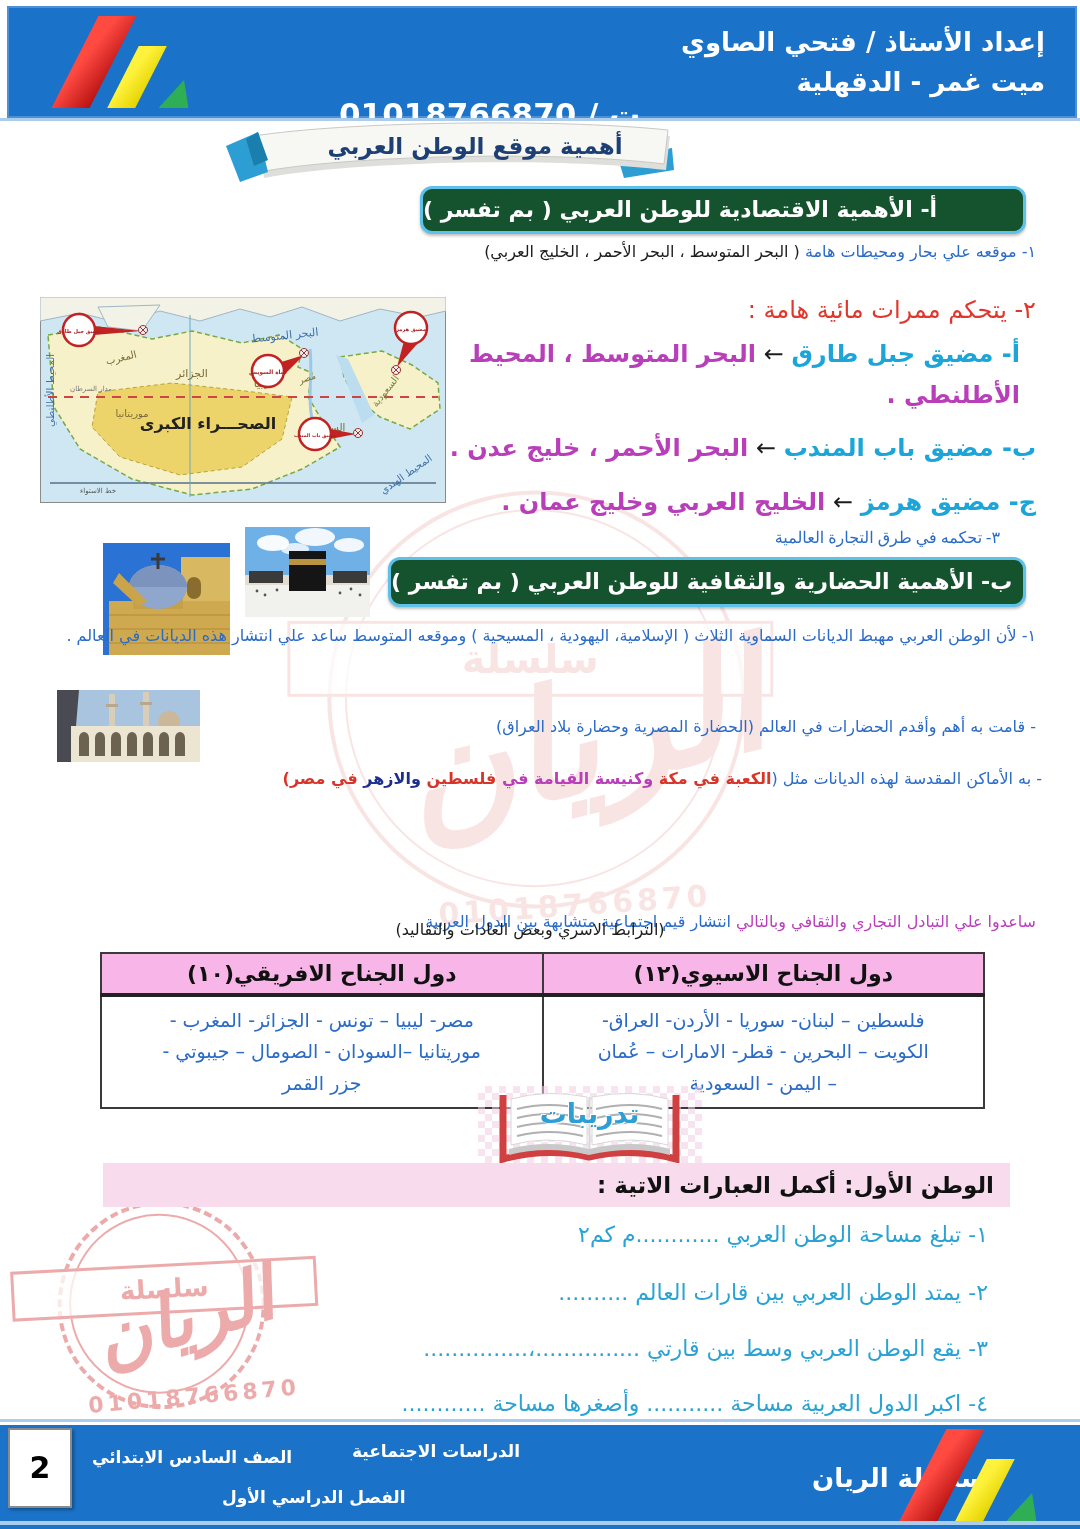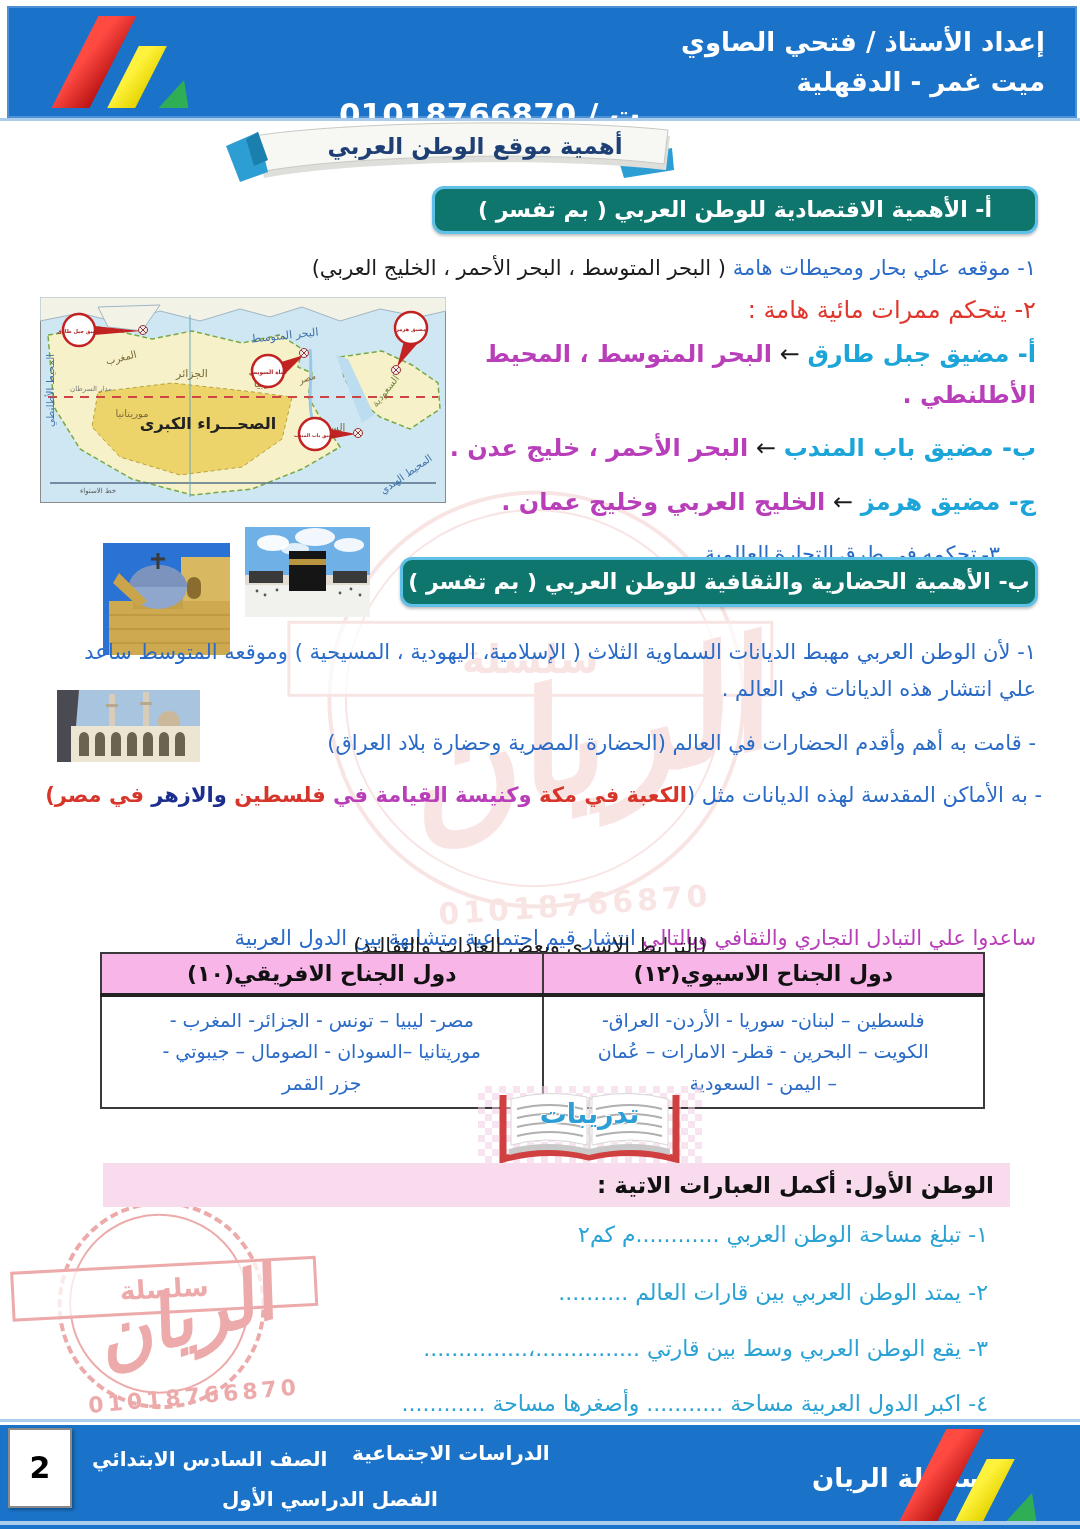--- a/index.html
+++ b/index.html
@@ -18,32 +18,32 @@
   
   .logo .red{position:absolute;left:18px;top:0;width:38px;height:92px;
     background:linear-gradient(105deg,#ff4a42 30%,#b81212);transform:skewX(-27deg);}
   .logo .yellow{position:absolute;left:66px;top:30px;width:28px;height:62px;
     background:linear-gradient(105deg,#fff23c 30%,#e3d300);transform:skewX(-27deg);}
   .logo .green{position:absolute;left:106px;top:64px;width:30px;height:28px;background:#2fae55;
     clip-path:polygon(55% 0,100% 100%,0 100%);transform:skewX(-18deg);}
 
   .ribbon-title{color:#1d3f73;font-weight:bold;font-size:23px;text-align:center;}
 
-  .sec-head{background:#0f766e;border:3px solid #5fc0e8;border-radius:12px;color:#fff;
-    font-weight:bold;font-size:22px;text-align:center;box-shadow:0 2px 3px rgba(0,0,0,.25);margin-left:12px;}
+  .sec-head{background:#14532d;border:3px solid #5fc0e8;border-radius:12px;color:#fff;
+    font-weight:bold;font-size:22px;text-align:left;box-shadow:0 2px 3px rgba(0,0,0,.25);}
   .sec-head .in{line-height:42px;}
 
   .t-blue{color:#2a6bc8;}
   .t-cyan{color:#1ba5d8;font-weight:bold;}
   .t-mag{color:#b93eb9;font-weight:bold;}
   .t-red{color:#e0362b;}
   .t-redb{color:#d8352a;font-weight:bold;}
   .t-navy{color:#1c2f8f;font-weight:bold;}
   .t-black{color:#1c1c1c;}
-  .fs23{font-size:21px;line-height:1.75;margin-top:12px;}
+  .fs23{font-size:16px;line-height:1.75;}
   .fs25{font-size:24px;line-height:1.7;}
 
   
   table.countries{border-collapse:collapse;width:885px;direction:rtl;}
   table.countries th{background:#f8b5e8;color:#111;font-weight:bold;font-size:22px;
     border:2px solid #3a3a3a;border-bottom:4px solid #222;padding:7px 19px;text-align:center;}
   table.countries td{border:2px solid #3a3a3a;color:#2a6bc8;font-size:19px;
     padding:8px 18px;text-align:center;vertical-align:top;}
   table.countries td div{line-height:1.65;}
 
@@ -60,21 +60,21 @@
 
   
   .stamp{color:#e06666;pointer-events:none;}
   .stamp .ring{position:absolute;border:4px solid currentColor;border-radius:50%;}
   .stamp .ring2{position:absolute;border:2px solid currentColor;border-radius:50%;}
   .stamp .banner{position:absolute;border:3px solid currentColor;background:rgba(255,255,255,.75);
     font-weight:bold;text-align:center;}
   .stamp .big{position:absolute;font-weight:bold;font-style:italic;}
   .stamp .ph{position:absolute;font-weight:bold;letter-spacing:4px;}
 
-  .ftr-txt{color:#fff;font-weight:bold;font-size:20px;white-space:nowrap;}
+  .ftr-txt{color:#fff;font-weight:bold;font-size:17px;white-space:nowrap;}
   .pagebox{background:#fff;border:2px solid #8a8a8a;color:#000;font-weight:bold;font-size:30px;
     text-align:center;box-shadow:2px 2px 3px rgba(0,0,0,.3);}
 </style>
 </head>
 <body>
 
 <div class="page">
 
   <div class="abs stamp" style="left:320px;top:470px;width:440px;height:480px;opacity:.17;transform:rotate(-14deg);">
     <div class="ring" style="left:10px;top:20px;width:410px;height:410px;"></div>
@@ -180,21 +180,21 @@
     <g>
       <polygon points="290,132 290,142 316,137" fill="#c22222"></polygon>
       <circle cx="318" cy="136" r="4.5" fill="#eee" stroke="#993333"></circle>
         <line x1="315" y1="133" x2="321" y2="139" stroke="#993333"></line>
         <line x1="321" y1="133" x2="315" y2="139" stroke="#993333"></line>
       <circle cx="275" cy="137" r="16" fill="#fff" stroke="#c22222" stroke-width="2.5"></circle>
       <text x="275" y="140" font-size="4.8" fill="#a22" font-weight="bold" text-anchor="middle">مضيق باب المندب</text>
     </g>
   </svg>
 
-  <div class="abs rtl fs25" style="right:44px;top:334px;width:590px;padding-left:12px;">
+  <div class="abs rtl fs25" style="right:60px;top:334px;width:590px;padding-left:12px;">
     <span class="t-cyan">أ- مضيق جبل طارق</span>
     <span class="t-black">←</span>
     <span class="t-mag">البحر المتوسط ، المحيط الأطلنطي .</span>
   </div>
   <div class="abs rtl fs25" style="right:44px;top:428px;width:660px;">
     <span class="t-cyan">ب- مضيق باب المندب</span>
     <span class="t-black">←</span>
     <span class="t-mag">البحر الأحمر ، خليج عدن .</span>
   </div>
   <div class="abs rtl fs25" style="right:44px;top:482px;width:660px;">

